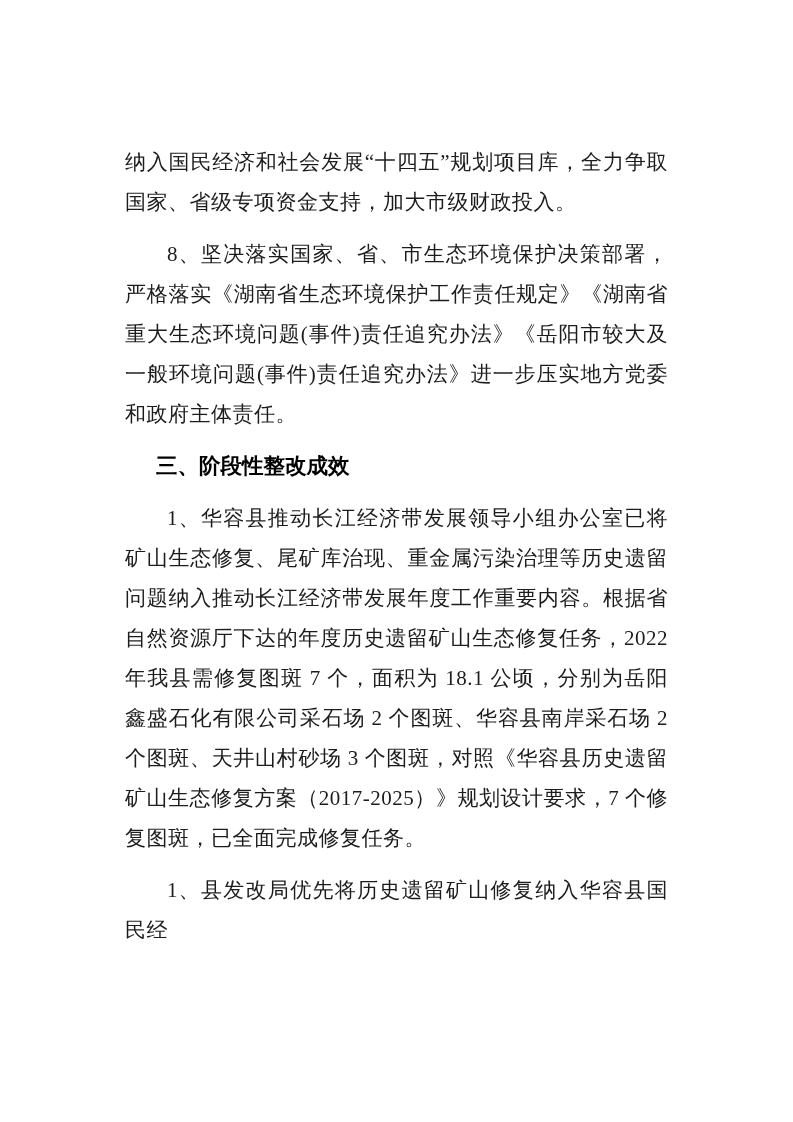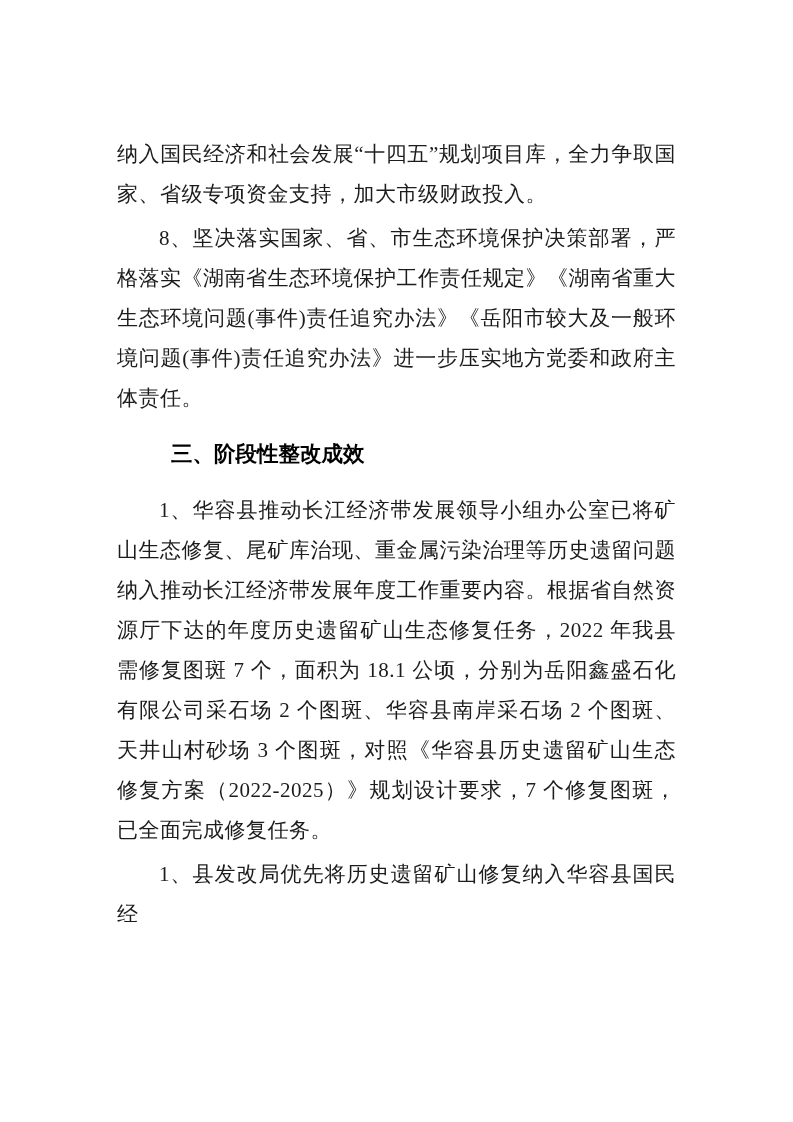--- a/index.html
+++ b/index.html
@@ -14,49 +14,49 @@
     background: #ffffff;
     overflow: hidden;
   }
   .doc-body {
     position: absolute;
     left: 113px;
     top: 130px;
     width: 567px;
   }
   .para {
-    margin: 4px;
+    margin: 12px;
     padding: 0;
     font-family: "Liberation Serif", "DejaVu Serif", serif;
     font-size: 21px;
     line-height: 40px;
     color: #1c1c1c;
     text-align: justify;
     text-justify: inter-ideograph;
     letter-spacing: 0.5px;
     word-break: break-all;
   }
   .indent {
     text-indent: 42px;
   }
   .heading {
-    margin: 16px;
+    margin: 1px;
     padding: 0;
     font-family: "Liberation Sans", "DejaVu Sans", sans-serif;
     font-weight: 700;
     font-size: 21.5px;
     line-height: 40px;
     color: #000000;
     text-indent: 42px;
   }
 </style>
 </head>
 <body>
 
 <div class="page">
   <div class="doc-body">
     <p class="para">纳入国民经济和社会发展“十四五”规划项目库，全力争取国家、省级专项资金支持，加大市级财政投入。</p>
     <p class="para indent">8、坚决落实国家、省、市生态环境保护决策部署，严格落实《湖南省生态环境保护工作责任规定》《湖南省重大生态环境问题(事件)责任追究办法》《岳阳市较大及一般环境问题(事件)责任追究办法》进一步压实地方党委和政府主体责任。</p>
     <h3 class="heading">三、阶段性整改成效</h3>
-    <p class="para indent">1、华容县推动长江经济带发展领导小组办公室已将矿山生态修复、尾矿库治现、重金属污染治理等历史遗留问题纳入推动长江经济带发展年度工作重要内容。根据省自然资源厅下达的年度历史遗留矿山生态修复任务，2022 年我县需修复图斑 7 个，面积为 18.1 公顷，分别为岳阳鑫盛石化有限公司采石场 2 个图斑、华容县南岸采石场 2 个图斑、天井山村砂场 3 个图斑，对照《华容县历史遗留矿山生态修复方案（2022-2025）》规划设计要求，7 个修复图斑，已全面完成修复任务。</p>
+    <p class="para indent">1、华容县推动长江经济带发展领导小组办公室已将矿山生态修复、尾矿库治现、重金属污染治理等历史遗留问题纳入推动长江经济带发展年度工作重要内容。根据省自然资源厅下达的年度历史遗留矿山生态修复任务，2022 年我县需修复图斑 7 个，面积为 18.1 公顷，分别为岳阳鑫盛石化有限公司采石场 2 个图斑、华容县南岸采石场 2 个图斑、天井山村砂场 3 个图斑，对照《华容县历史遗留矿山生态修复方案（2017-2025）》规划设计要求，7 个修复图斑，已全面完成修复任务。</p>
     <p class="para indent">1、县发改局优先将历史遗留矿山修复纳入华容县国民经</p>
   </div>
 </div>
 
 </body></html>

